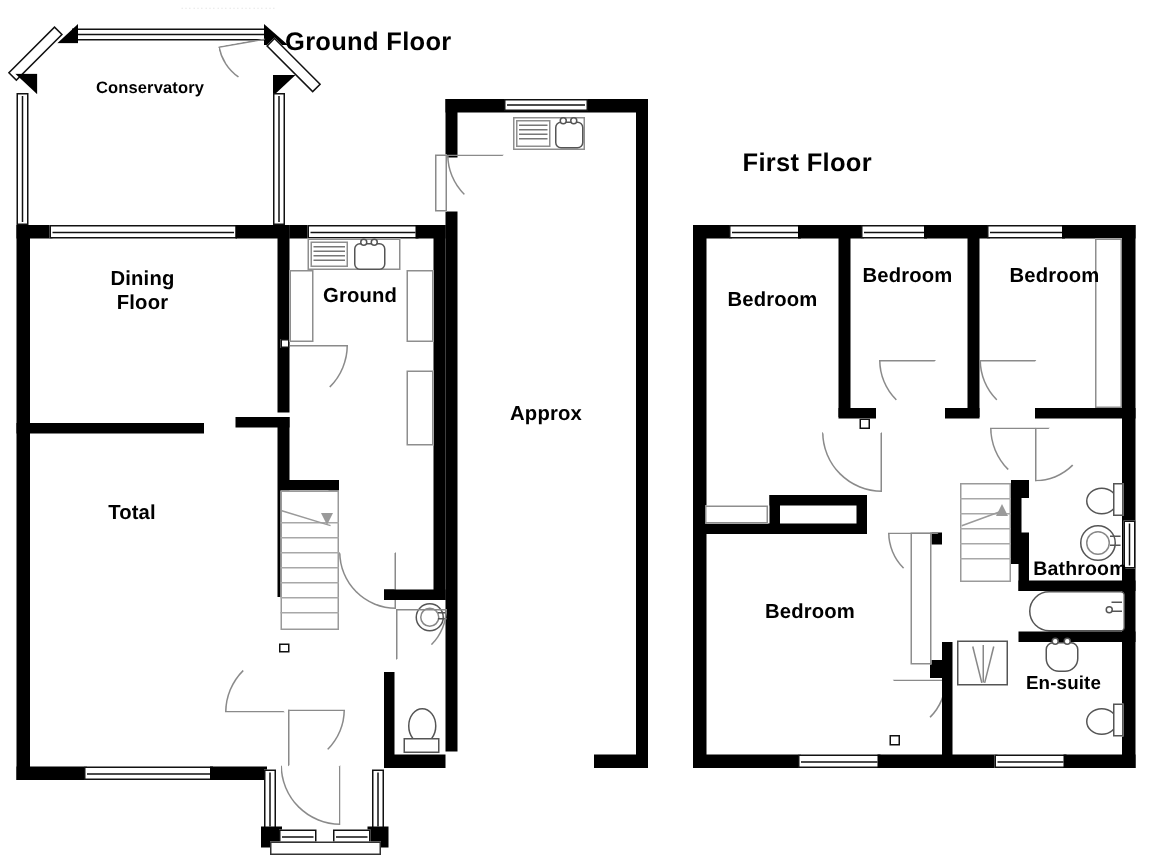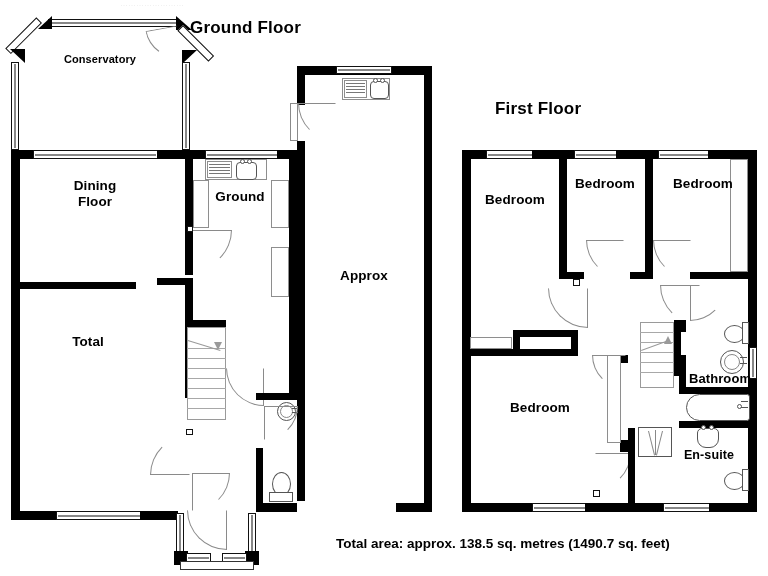--- a/index.html
+++ b/index.html
@@ -54,21 +54,20 @@
   <div class="cutoff">……………………</div>
 
   <div class="ttl" style="left:190px;top:18px;width:250px;">
     <div class="t1">Ground Floor</div>
   </div>
 
   <div class="ttl" style="left:495px;top:99px;width:240px;">
     <div class="t1">First Floor</div>
   </div>
 
-  <div class="total" style="left:336px;top:536px;">Total area: approx. 138.5 sq. metres (1490.7 sq. feet)</div>
 
   <div>
 
     <div>
 
       <div class="win h" style="left:48px;top:19px;width:130px;height:8px;"></div>
 
       <div class="blk" style="left:38px;top:16px;width:14px;height:13px;
                   clip-path:polygon(0 100%,100% 0,100% 100%);"></div>
       <div class="blk" style="left:176px;top:16px;width:16px;height:14px;

